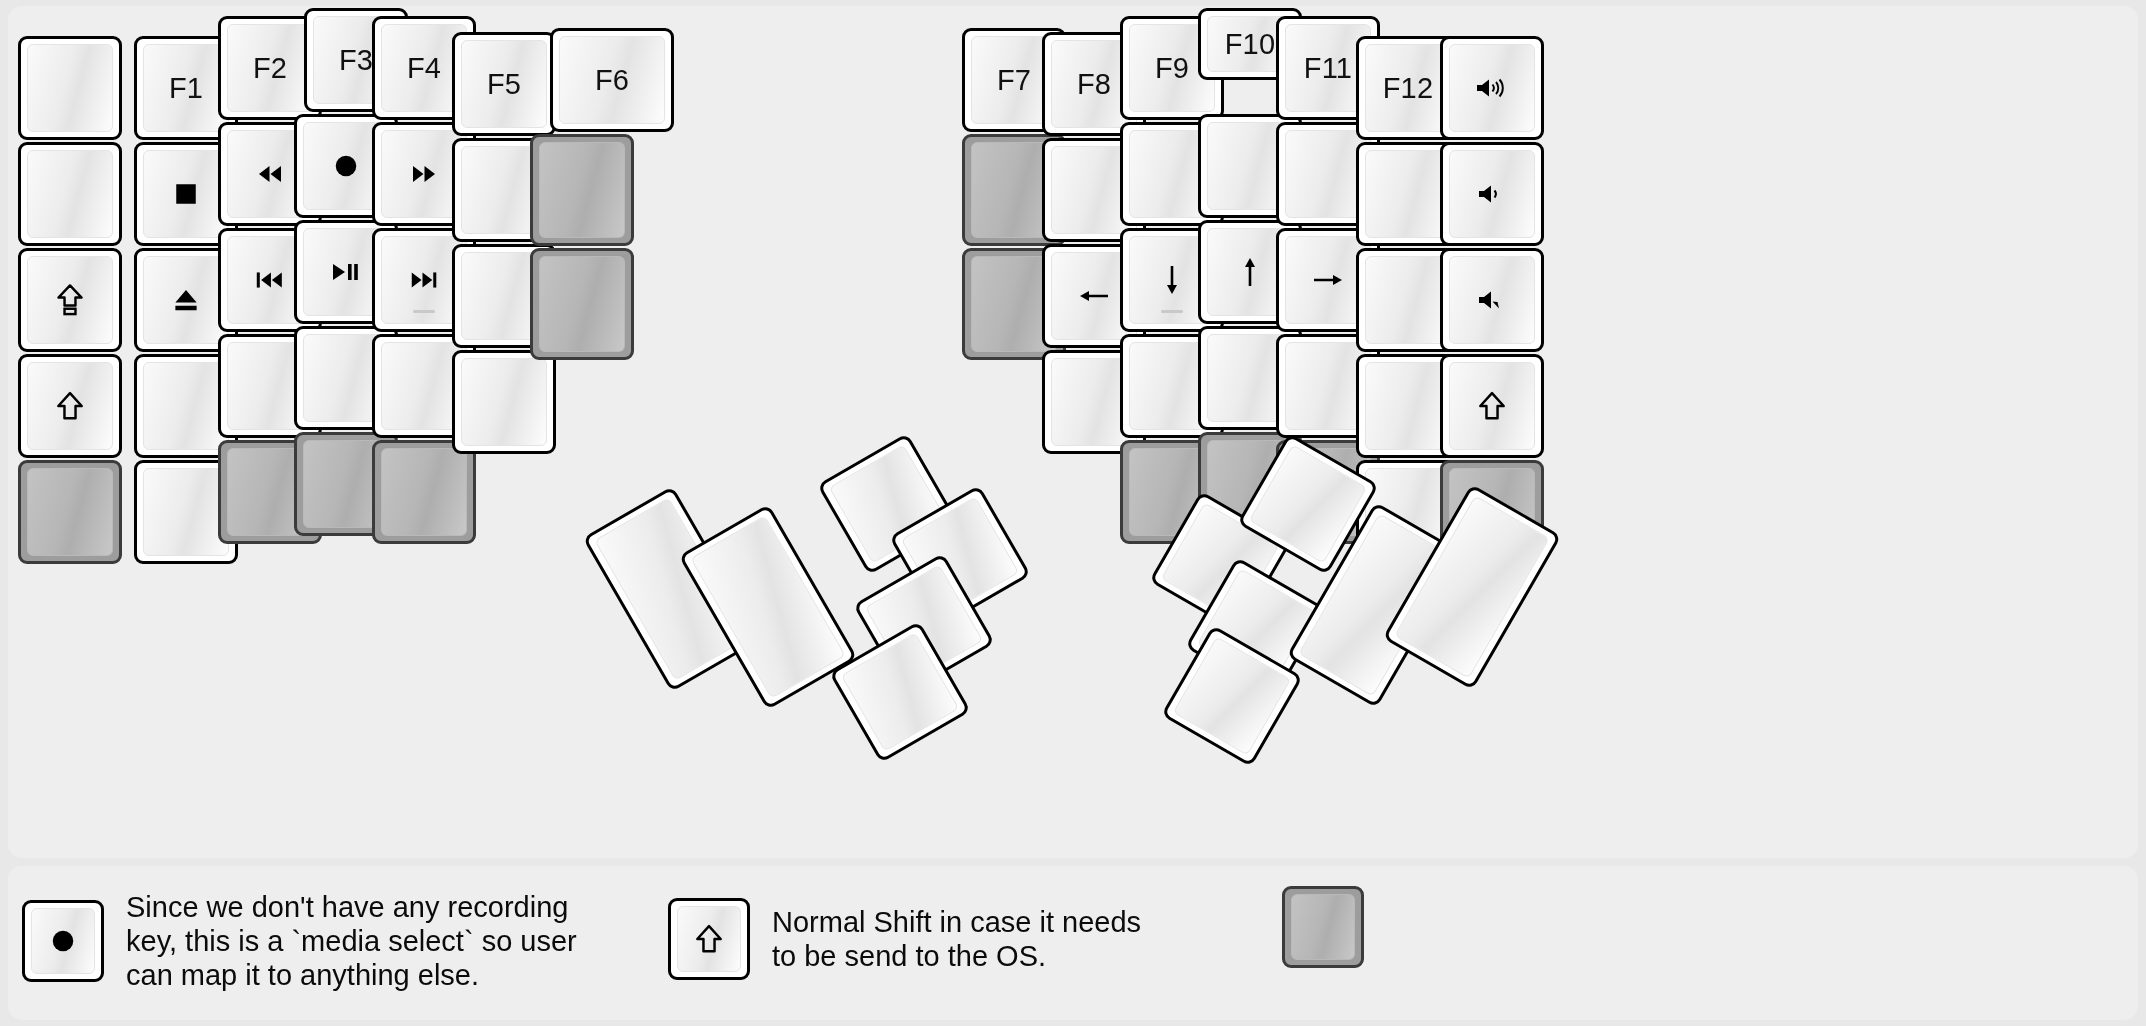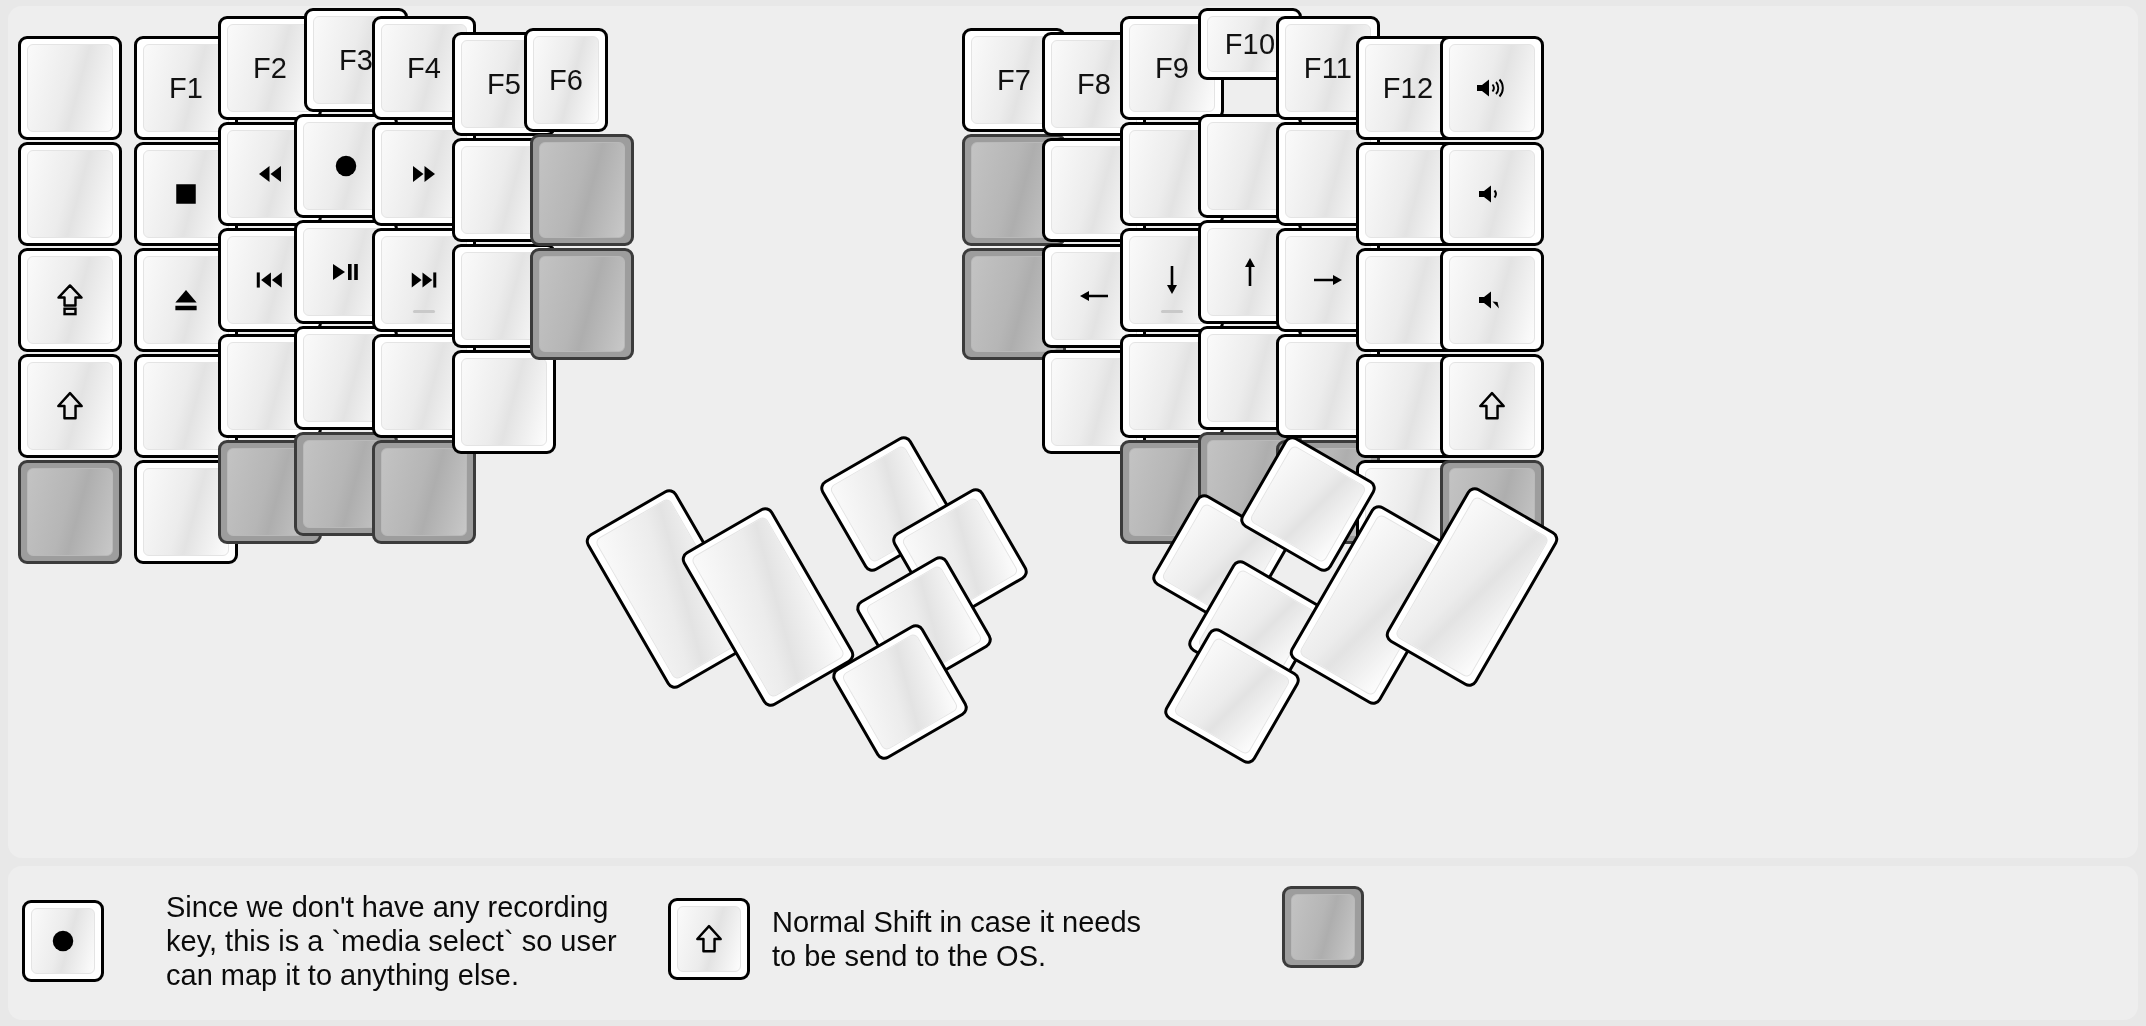--- a/index.html
+++ b/index.html
@@ -283,21 +283,21 @@
       </div>
       <div class="key" style="left: 452px; top: 138px; width: 104px; height: 104px;">
         <div class="top"></div>
       </div>
       <div class="key" style="left: 452px; top: 244px; width: 104px; height: 104px;">
         <div class="top"></div>
       </div>
       <div class="key" style="left: 452px; top: 350px; width: 104px; height: 104px;">
         <div class="top"></div>
       </div>
-      <div class="key" style="left: 524px; top: 28px; width: 84px; height: 104px; justify-content: center;">
+      <div class="key" style="left: 550px; top: 28px; width: 124px; height: 104px; justify-content: center;">
         <div class="top">
           <span class="lbl">F6</span>
         </div>
       </div>
       <div class="key trans" style="left: 530px; top: 134px; width: 104px; height: 112px;">
         <div class="top"></div>
       </div>
       <div class="key trans" style="left: 530px; top: 248px; width: 104px; height: 112px;">
         <div class="top"></div>
       </div>
@@ -498,21 +498,21 @@
         <div class="top"></div>
       </div>
       <div class="key" style="left: 1324px; top: 516px; width: 104px; height: 178px; transform: rotate(30deg);">
         <div class="top"></div>
       </div>
       <div class="key" style="left: 1420px; top: 498px; width: 104px; height: 178px; transform: rotate(30deg);">
         <div class="top"></div>
       </div>
     </div>
   <div id="legend-layer">
-      <div class="legend-item" style="left: 22px; top: 890px; gap: 40px;">
+      <div class="legend-item" style="left: 22px; top: 890px;">
         <div class="legend-key">
           <div class="top">
             <span>
               <svg class="ic" width="30" height="30" viewBox="0 0 24 24">
                 <circle cx="12" cy="12" r="8.2" fill="#000"></circle>
               </svg>
             </span>
           </div>
         </div>
         <div class="legend-text">Since we don't have any recording

